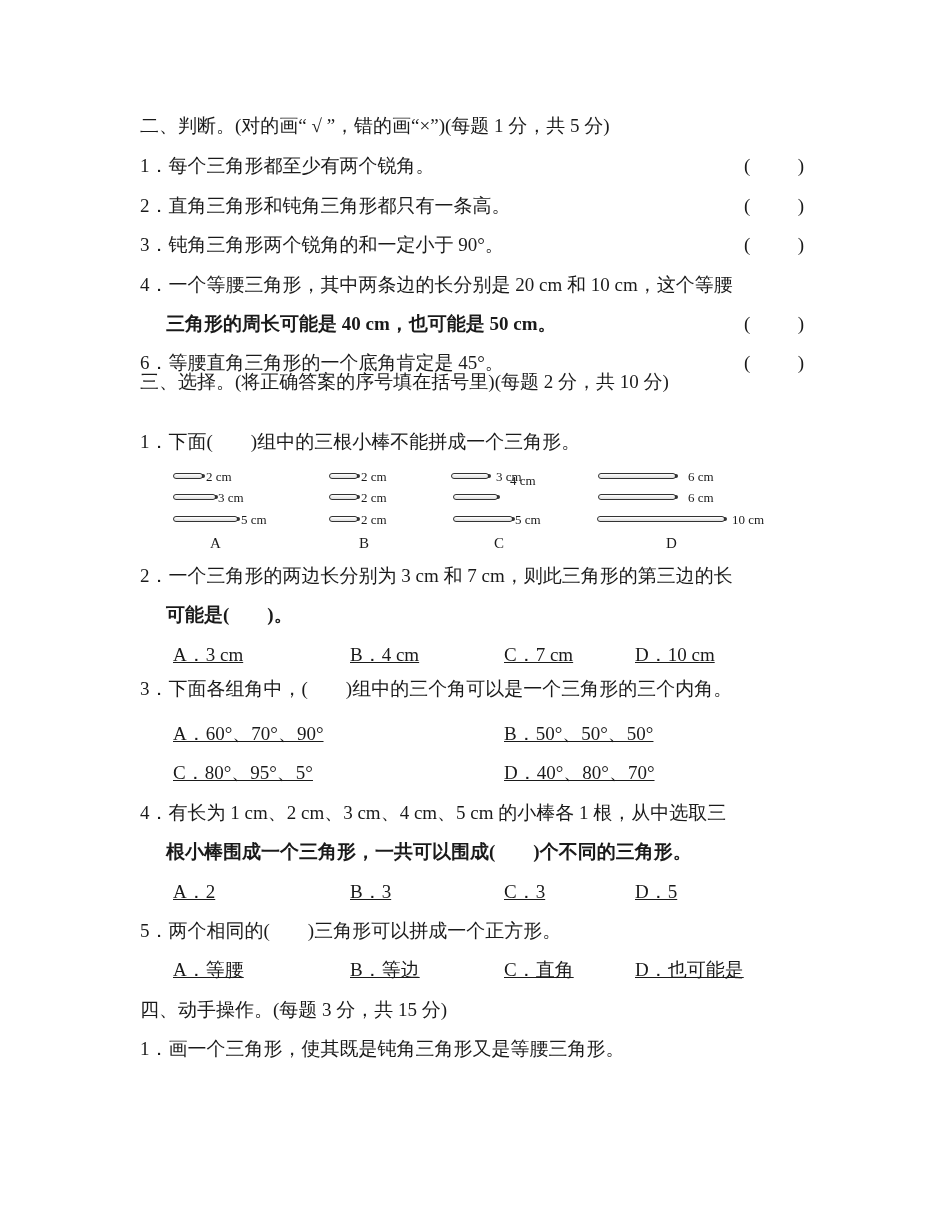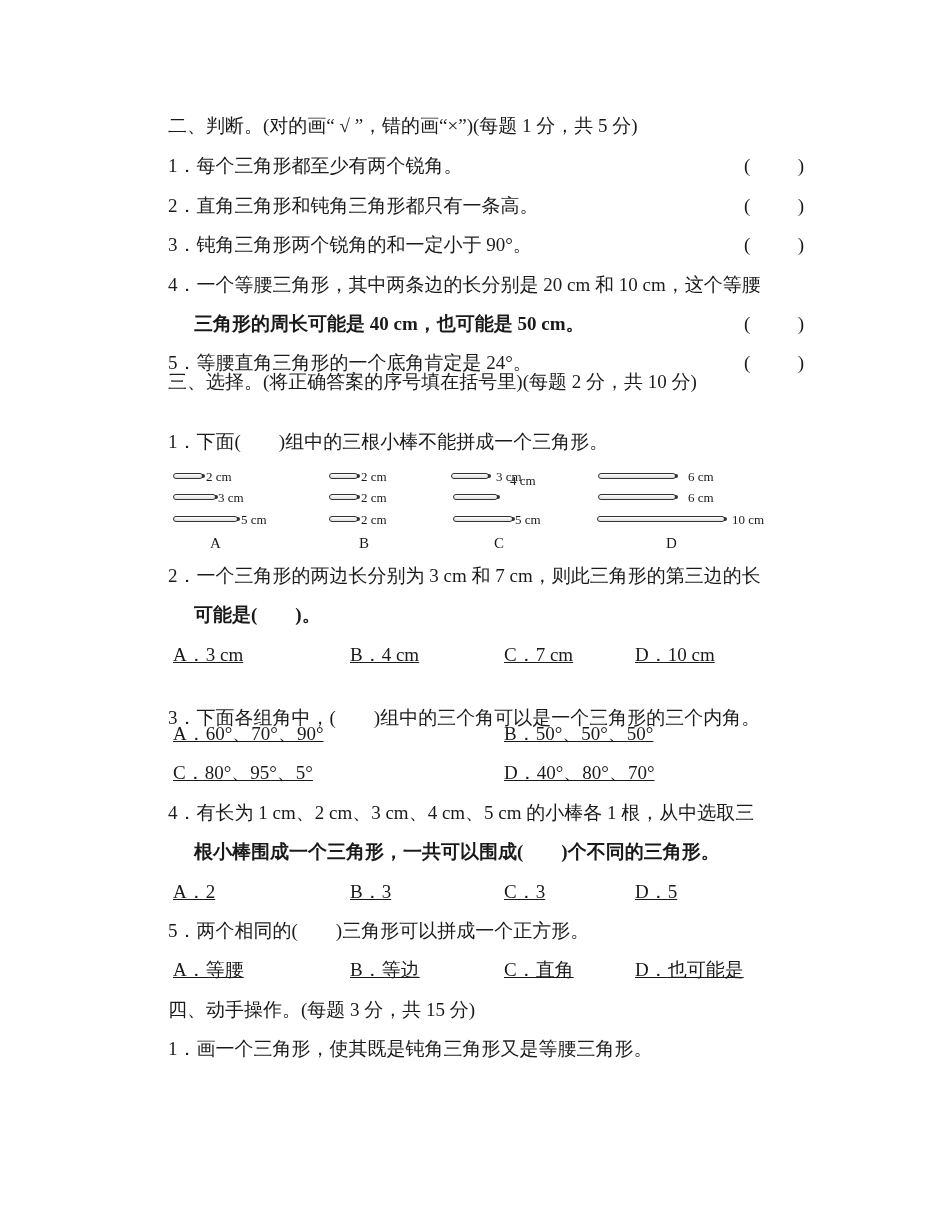--- a/index.html
+++ b/index.html
@@ -1,18 +1,18 @@
 <!DOCTYPE html>
 <html><head>
 <meta charset="utf-8">
 <style>
   html, body { margin:0; padding:0; background:#ffffff; }
   body { width:950px; height:1230px; position:relative; overflow:hidden;
          font-family:"Liberation Serif","DejaVu Serif",serif; color:#1a1a1a; }
-  .line { position:absolute; left:140px; font-size:19px; line-height:24px; white-space:nowrap;margin-left:28px; }
+  .line { position:absolute; left:140px; font-size:19px; line-height:24px; white-space:nowrap; }
   .indent { left:166px;font-weight:bold; }
   .paren { position:absolute; left:744px; font-size:19px; line-height:24px; width:60px;
            display:flex; justify-content:space-between; }
   .opt { position:absolute; font-size:19px; line-height:24px; white-space:nowrap;text-decoration:underline; }
   .stick { position:absolute; height:4px; border:1.4px solid #333; border-radius:3px;
            background:linear-gradient(#fff,#ddd); }
   .stick::after { content:""; position:absolute; right:-3px; top:0px; width:3px; height:4px;
                   border-radius:0 3px 3px 0; background:#333; }
   .slabel { position:absolute; font-size:13px; line-height:14px; white-space:nowrap; }
   .glabel { position:absolute; font-size:15px; line-height:16px; }
@@ -40,21 +40,21 @@
     <span>)</span>
   </div>
 
 <div class="line" style="top:273px">4．一个等腰三角形，其中两条边的长分别是 20 cm 和 10 cm，这个等腰</div>
 <div class="line indent" style="top:312px">三角形的周长可能是 40 cm，也可能是 50 cm。</div>
 <div class="paren" style="top:312px">
     <span>(</span>
     <span>)</span>
   </div>
 
-<div class="line" style="top:351px">5．等腰直角三角形的一个底角肯定是 24°。</div>
+<div class="line" style="top:351px">6．等腰直角三角形的一个底角肯定是 45°。</div>
 <div class="paren" style="top:351px">
     <span>(</span>
     <span>)</span>
   </div>
 
 <div class="line" style="top:370px">三、选择。(将正确答案的序号填在括号里)(每题 2 分，共 10 分)</div>
 <div class="line" style="top:430px">1．下面(　　)组中的三根小棒不能拼成一个三角形。</div>
 
 <div>
 
@@ -91,21 +91,21 @@
   <div class="glabel" style="left:666px;top:535px">D</div>
 </div>
 
 <div class="line" style="top:564px">2．一个三角形的两边长分别为 3 cm 和 7 cm，则此三角形的第三边的长</div>
 <div class="line indent" style="top:603px">可能是(　　)。</div>
 <div class="opt" style="left:173px;top:643px">A．3 cm</div>
 <div class="opt" style="left:350px;top:643px">B．4 cm</div>
 <div class="opt" style="left:504px;top:643px">C．7 cm</div>
 <div class="opt" style="left:635px;top:643px">D．10 cm</div>
 
-<div class="line" style="top:706px">3．下面各组角中，(　　)组中的三个角可以是一个三角形的三个内角。</div>
+<div class="line" style="top:677px">3．下面各组角中，(　　)组中的三个角可以是一个三角形的三个内角。</div>
 <div class="opt" style="left:173px;top:722px">A．60°、70°、90°</div>
 <div class="opt" style="left:504px;top:722px">B．50°、50°、50°</div>
 <div class="opt" style="left:173px;top:761px">C．80°、95°、5°</div>
 <div class="opt" style="left:504px;top:761px">D．40°、80°、70°</div>
 
 <div class="line" style="top:801px">4．有长为 1 cm、2 cm、3 cm、4 cm、5 cm 的小棒各 1 根，从中选取三</div>
 <div class="line indent" style="top:840px">根小棒围成一个三角形，一共可以围成(　　)个不同的三角形。</div>
 <div class="opt" style="left:173px;top:880px">A．2</div>
 <div class="opt" style="left:350px;top:880px">B．3</div>
 <div class="opt" style="left:504px;top:880px">C．3</div>

